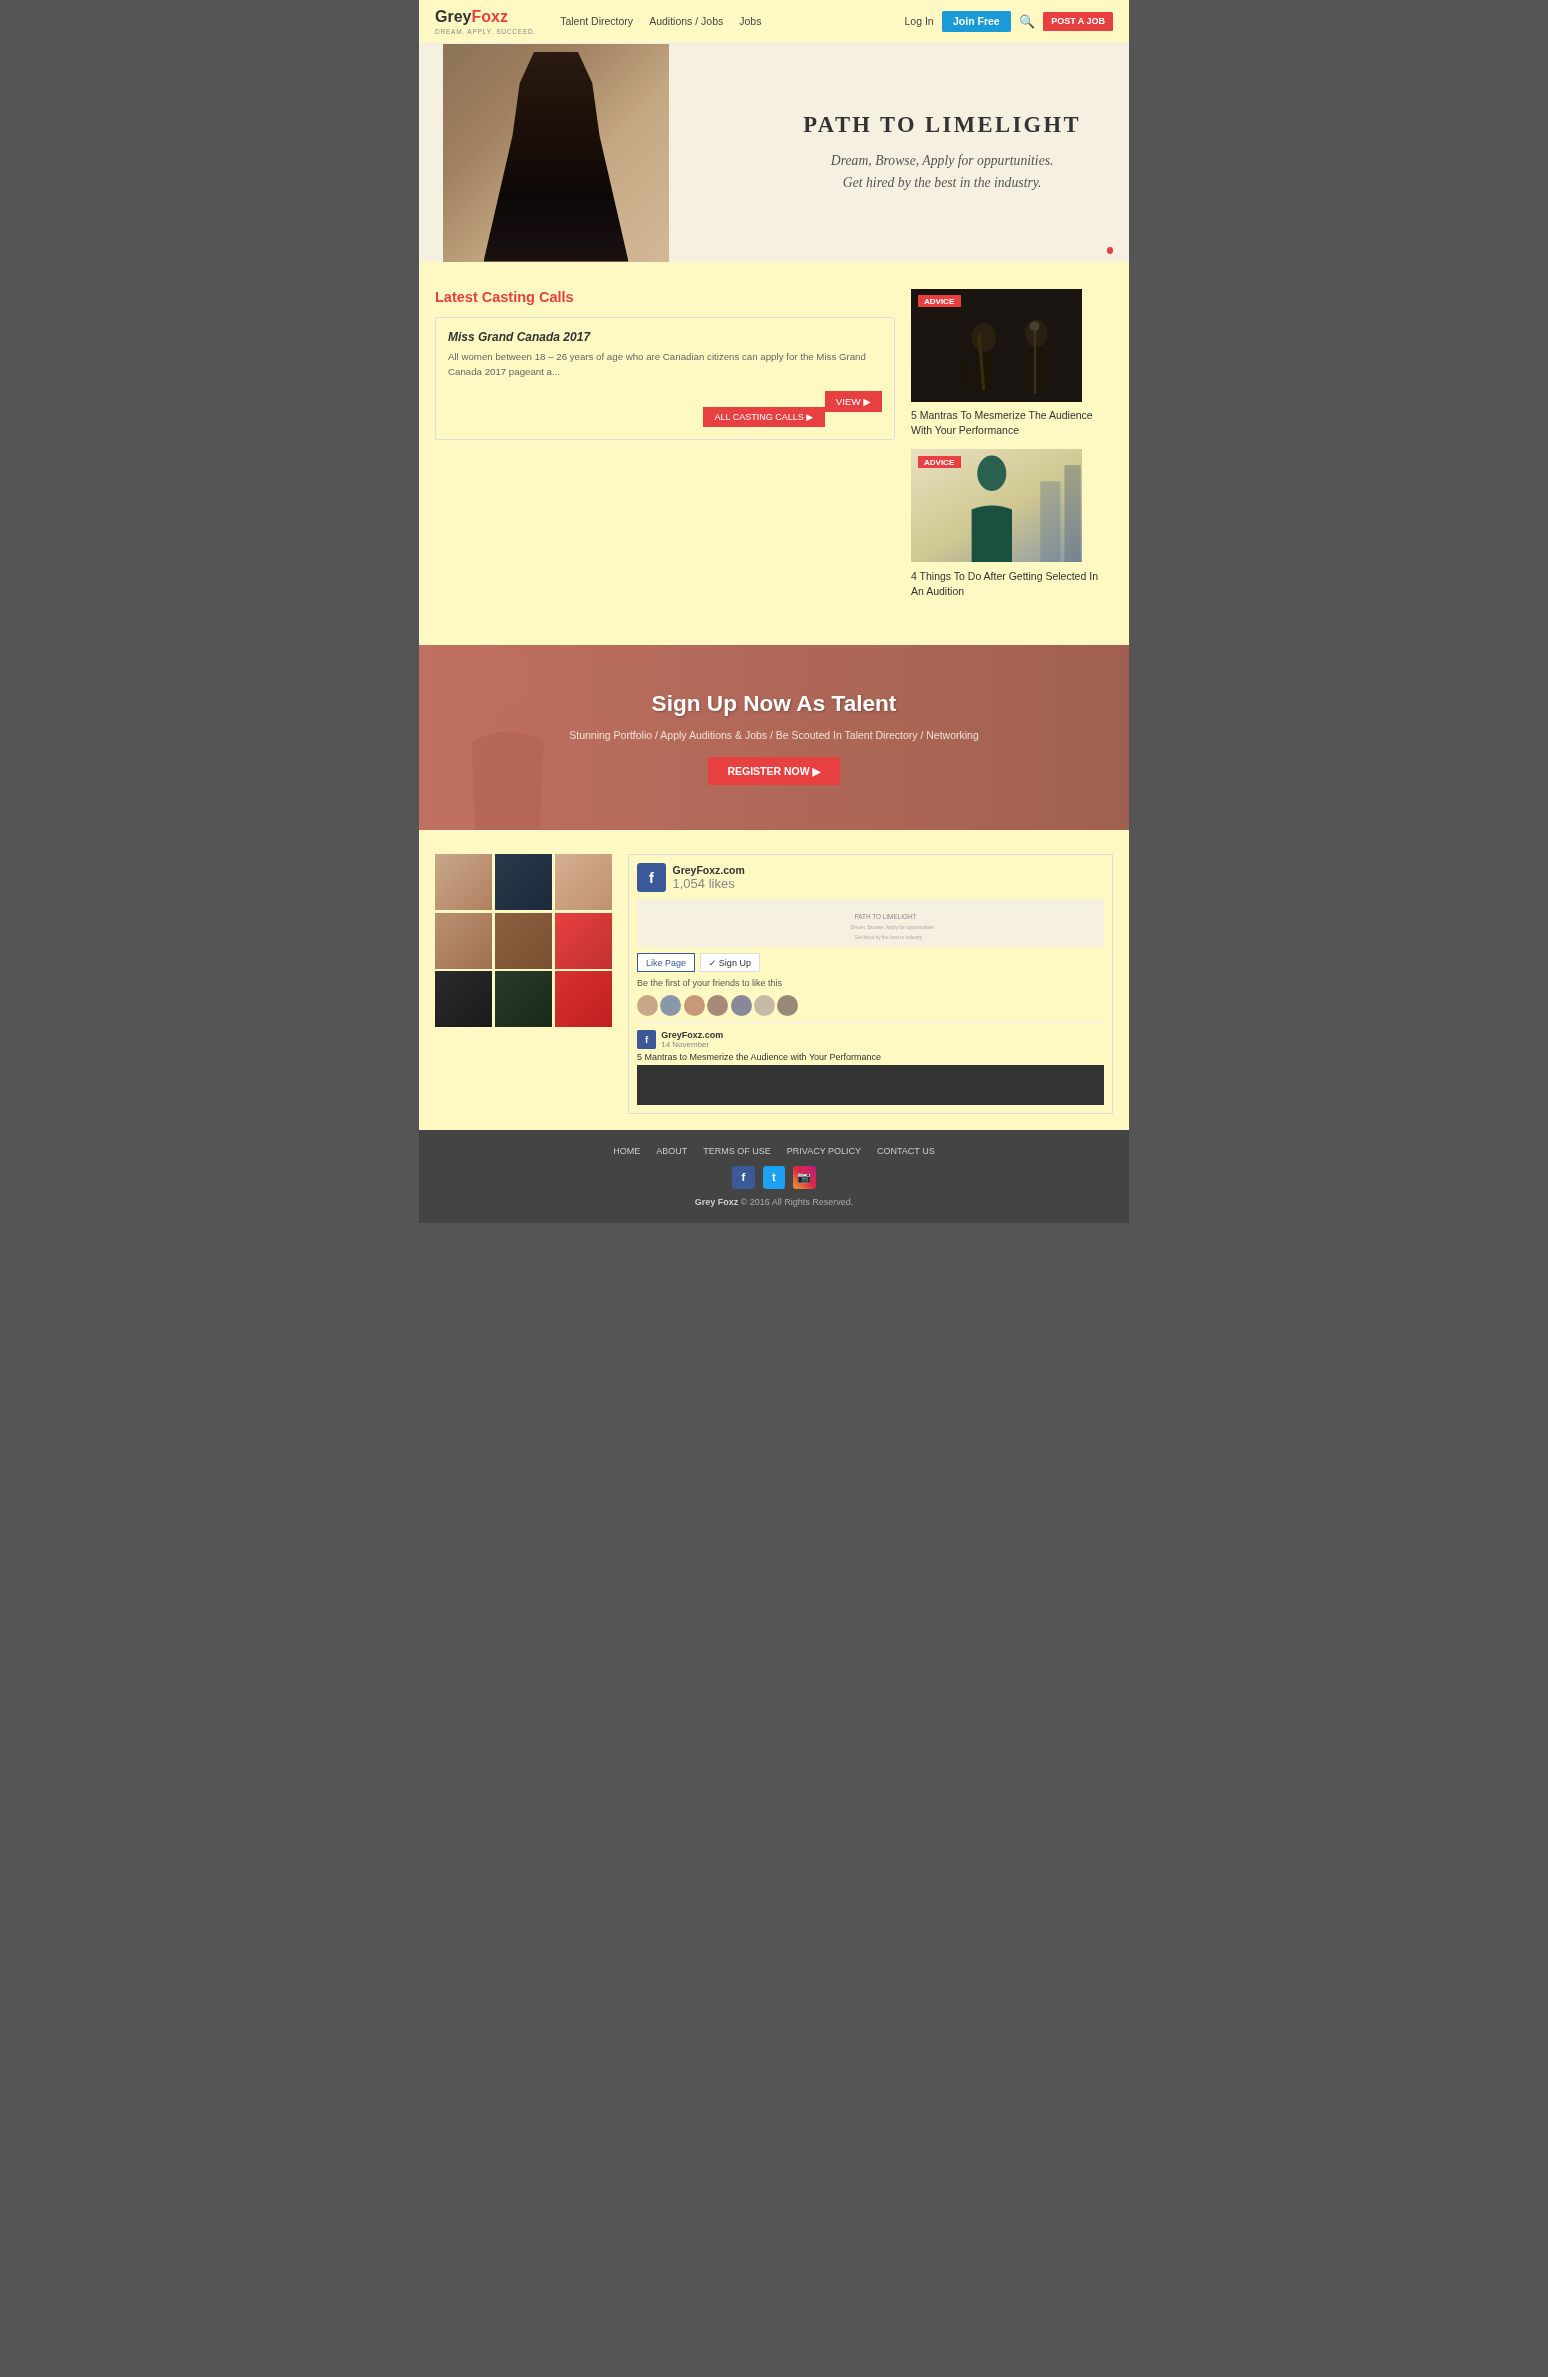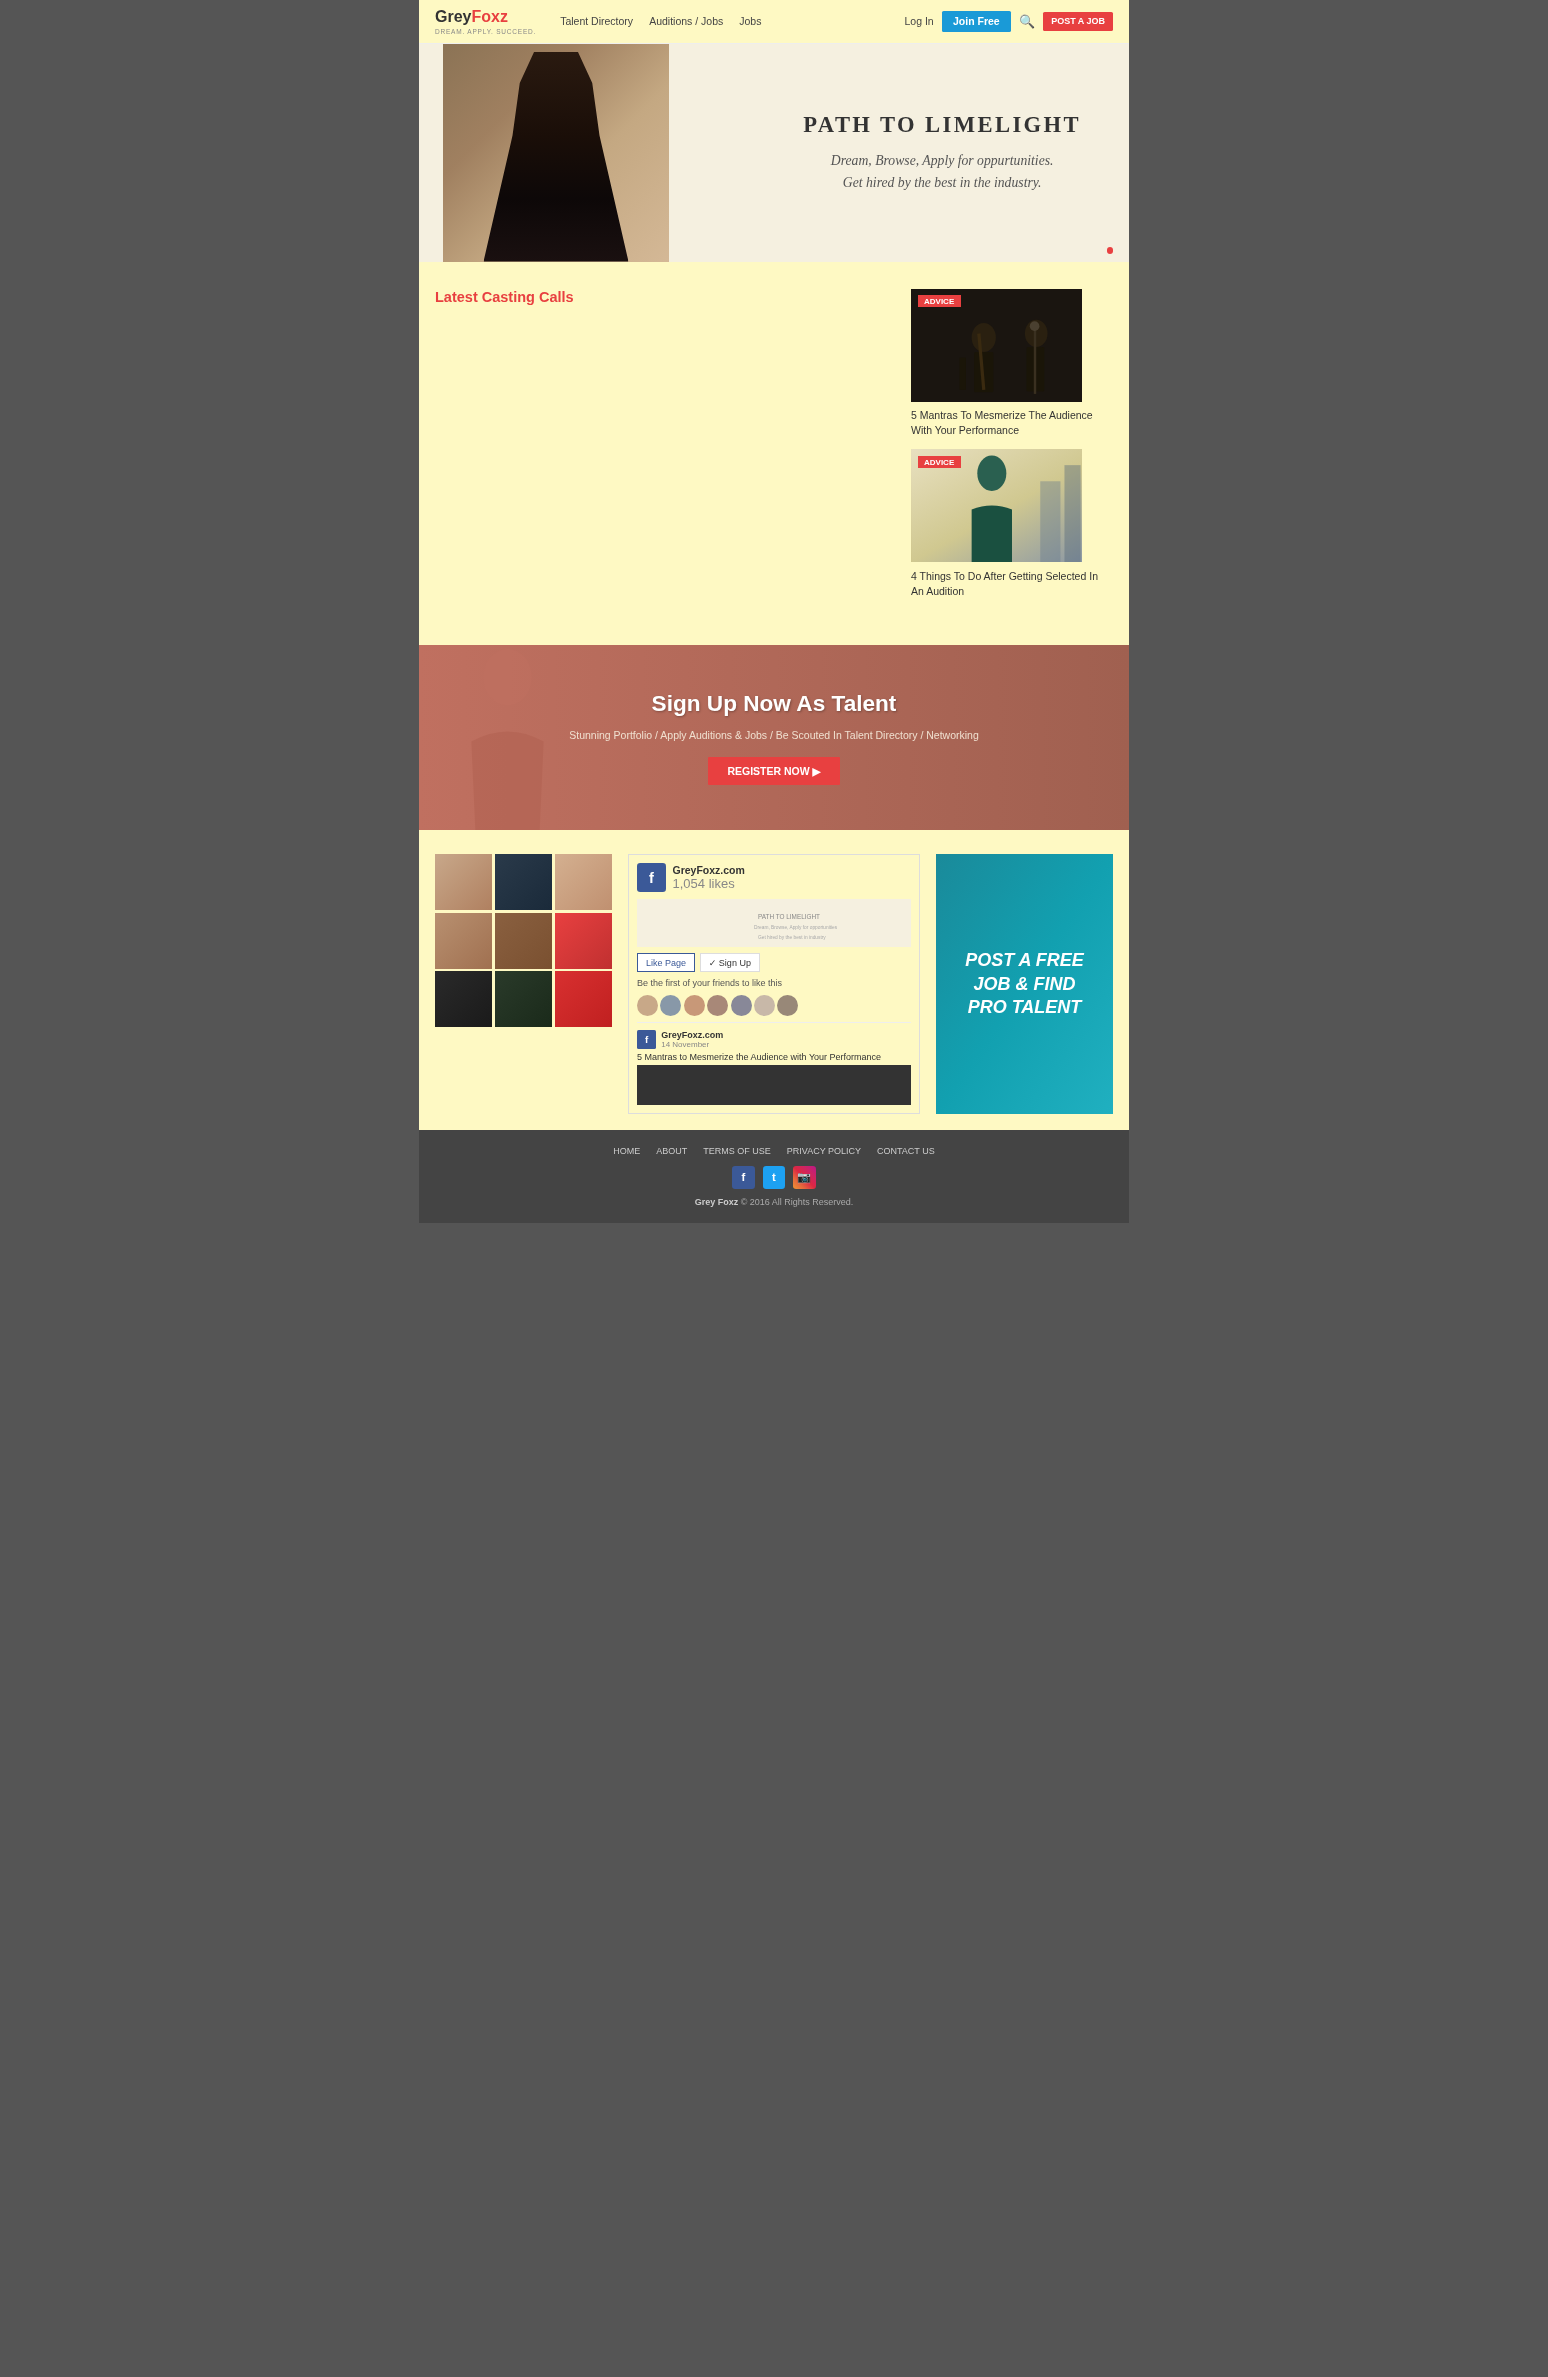--- a/index.html
+++ b/index.html
@@ -590,20 +590,26 @@
     <div class="hero-dots">
       <div class="hero-dot"></div>
     </div>
   </div>
 
   <div class="main-content">
 
     <div class="left-col">
       <div class="section-title">Latest Casting Calls</div>
 
+      <div class="casting-card clearfix">
+        <div class="casting-card-title">Miss Grand Canada 2017</div>
+        <div class="casting-card-desc">All women between 18 – 26 years of age who are Canadian citizens can apply for the Miss Grand Canada 2017 pageant a...</div>
+        <button class="btn-view">VIEW ▶</button>
+        <button class="btn-all-casting">ALL CASTING CALLS ▶</button>
+      </div>
     </div>
 
     <div class="right-col">
 
       <div class="advice-card">
         <div class="advice-img musicians-bg">
           <span class="advice-badge">ADVICE</span>
 
           <svg width="202" height="113" viewBox="0 0 250 140" style="position:absolute;top:0;left:0;">
             <rect width="250" height="140" fill="#1a1510"></rect>
@@ -712,23 +718,20 @@
           <div>
             <div class="fb-post-name">GreyFoxz.com</div>
             <div class="fb-post-date">14 November</div>
           </div>
         </div>
         <div class="fb-post-text">5 Mantras to Mesmerize the Audience with Your Performance</div>
         <div class="fb-post-img"></div>
       </div>
     </div>
 
-    <div class="post-job-banner">
-      <div class="post-job-text">POST A FREE JOB &amp; FIND PRO TALENT</div>
-    </div>
 
   </div>
 
   <div class="footer">
     <div class="footer-links">
       <a href="#">HOME</a>
       <a href="#">ABOUT</a>
       <a href="#">TERMS OF USE</a>
       <a href="#">PRIVACY POLICY</a>
       <a href="#">CONTACT US</a>

